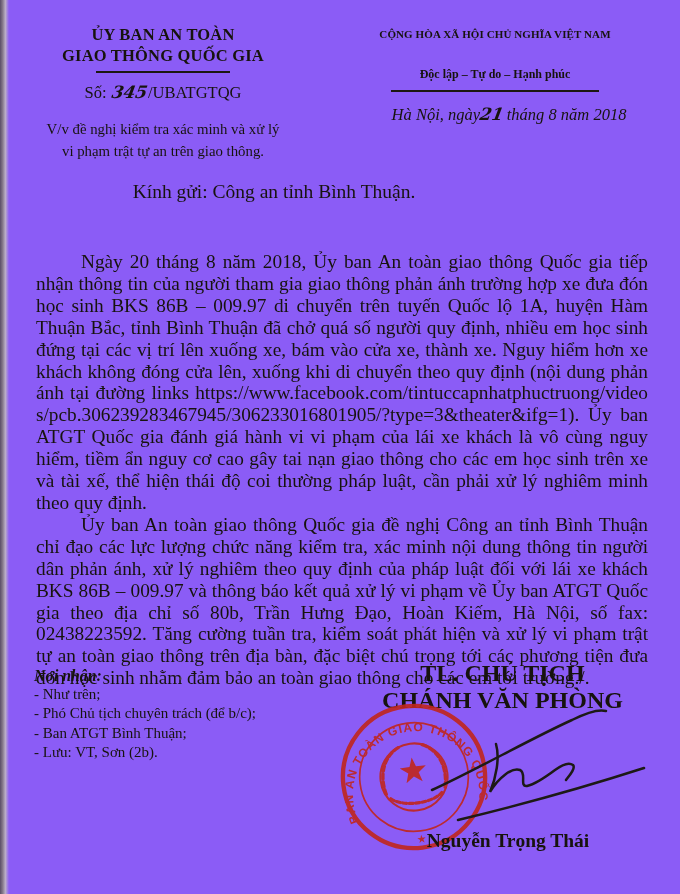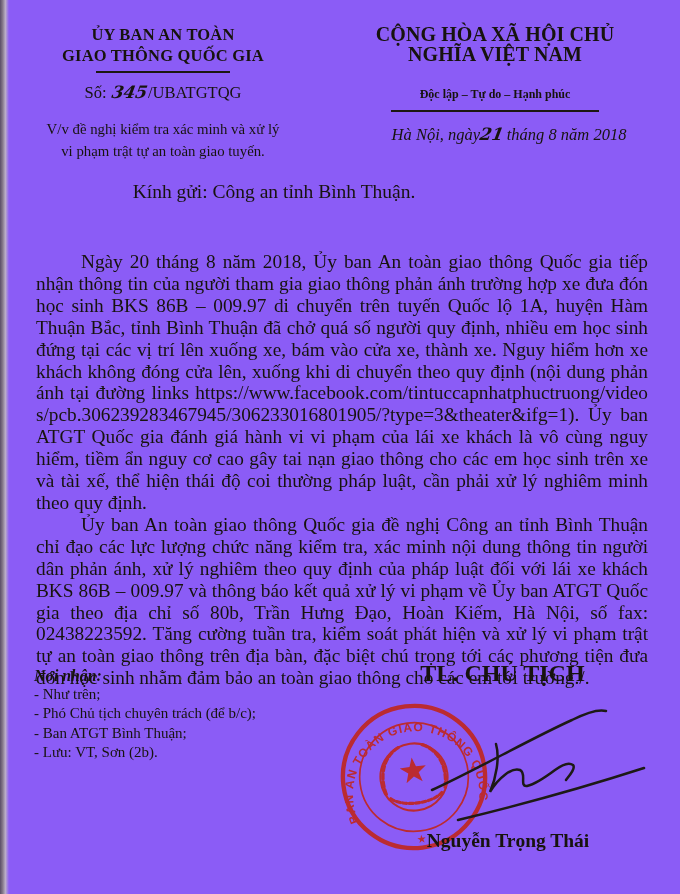--- a/index.html
+++ b/index.html
@@ -35,21 +35,21 @@
     display: inline-block;
     font-family: "DejaVu Serif", serif;
     font-style: italic; font-weight: bold;
     transform: skewX(-10deg);
   }
   .doc-number .handwritten { margin: 0 1px 0 5px; font-size: 17px; }
   .subject { font-size: 14.8px; line-height: 20px; margin-top: 2px; }
   .subject-first { margin-top: 16px; }
 
   .hdr-right { position: absolute; left: 345px; top: 24px; width: 300px; text-align: center; }
-  .motto-1 { font-weight: bold; font-size: 20px; line-height: 20px; letter-spacing: .1px; }
+  .motto-1 { font-weight: bold; font-size: 11px; line-height: 20px; letter-spacing: .1px; }
   .motto-2 { font-weight: bold; font-size: 12px; line-height: 22px; margin-top: 19px; }
   .rule-right { width: 208px; }
   .place-date { font-style: italic; font-size: 16.5px; margin-top: 12px; padding-left: 28px; white-space: nowrap; }
   .place-date .handwritten { font-size: 17px; margin: 0 3px 0 0; }
 
   
   .recipient {
     position: absolute; top: 181px; left: 0; width: 548px;
     text-align: center; font-size: 19.5px;
   }
@@ -99,21 +99,21 @@
 
 <div class="page">
   <div class="edge-left"></div>
 
   <div class="hdr-left">
     <div class="org-line">ỦY BAN AN TOÀN</div>
     <div class="org-line">GIAO THÔNG QUỐC GIA</div>
     <div class="rule rule-left"></div>
     <div class="doc-number"><span>Số:</span><span class="handwritten">345</span><span>/UBATGTQG</span></div>
     <div class="subject subject-first">V/v đề nghị kiểm tra xác minh và xử lý</div>
-    <div class="subject">vi phạm trật tự an toàn giao tuyến.</div>
+    <div class="subject">vi phạm trật tự an trên giao thông.</div>
   </div>
 
   <div class="hdr-right">
     <div class="motto-1">CỘNG HÒA XÃ HỘI CHỦ NGHĨA VIỆT NAM</div>
     <div class="motto-2">Độc lập – Tự do – Hạnh phúc</div>
     <div class="rule rule-right"></div>
     <div class="place-date"><span>Hà Nội, ngày</span><span class="handwritten">21</span><span>tháng 8 năm 2018</span></div>
   </div>
 
   <div class="recipient">Kính gửi: Công an tỉnh Bình Thuận.</div>
@@ -126,20 +126,21 @@
   <div class="recipients-block">
     <div class="noi-nhan">Nơi nhận:</div>
     <div class="recipient-item">- Như trên;</div>
     <div class="recipient-item">- Phó Chủ tịch chuyên trách (để b/c);</div>
     <div class="recipient-item">- Ban ATGT Bình Thuận;</div>
     <div class="recipient-item">- Lưu: VT, Sơn (2b).</div>
   </div>
 
   <div class="sign-titles">
     <div>TL. CHỦ TỊCH</div>
+    <div>CHÁNH VĂN PHÒNG</div>
   </div>
 
   <svg class="stamp" viewBox="-78 -78 156 156">
     <g stroke="#c1261c" fill="none" stroke-linecap="round">
       <circle r="72" stroke-width="4.4"></circle>
       <circle r="55" stroke-width="1.7"></circle>
       <path id="stampArc" d="M -61 37 A 64 64 0 1 1 61 37" stroke="none"></path>
       <text class="stamp-text" fill="#c1261c" stroke="none">
         <textPath href="#stampArc" startOffset="50%" text-anchor="middle">ỦY BAN AN TOÀN GIAO THÔNG QUỐC GIA</textPath>
       </text>

